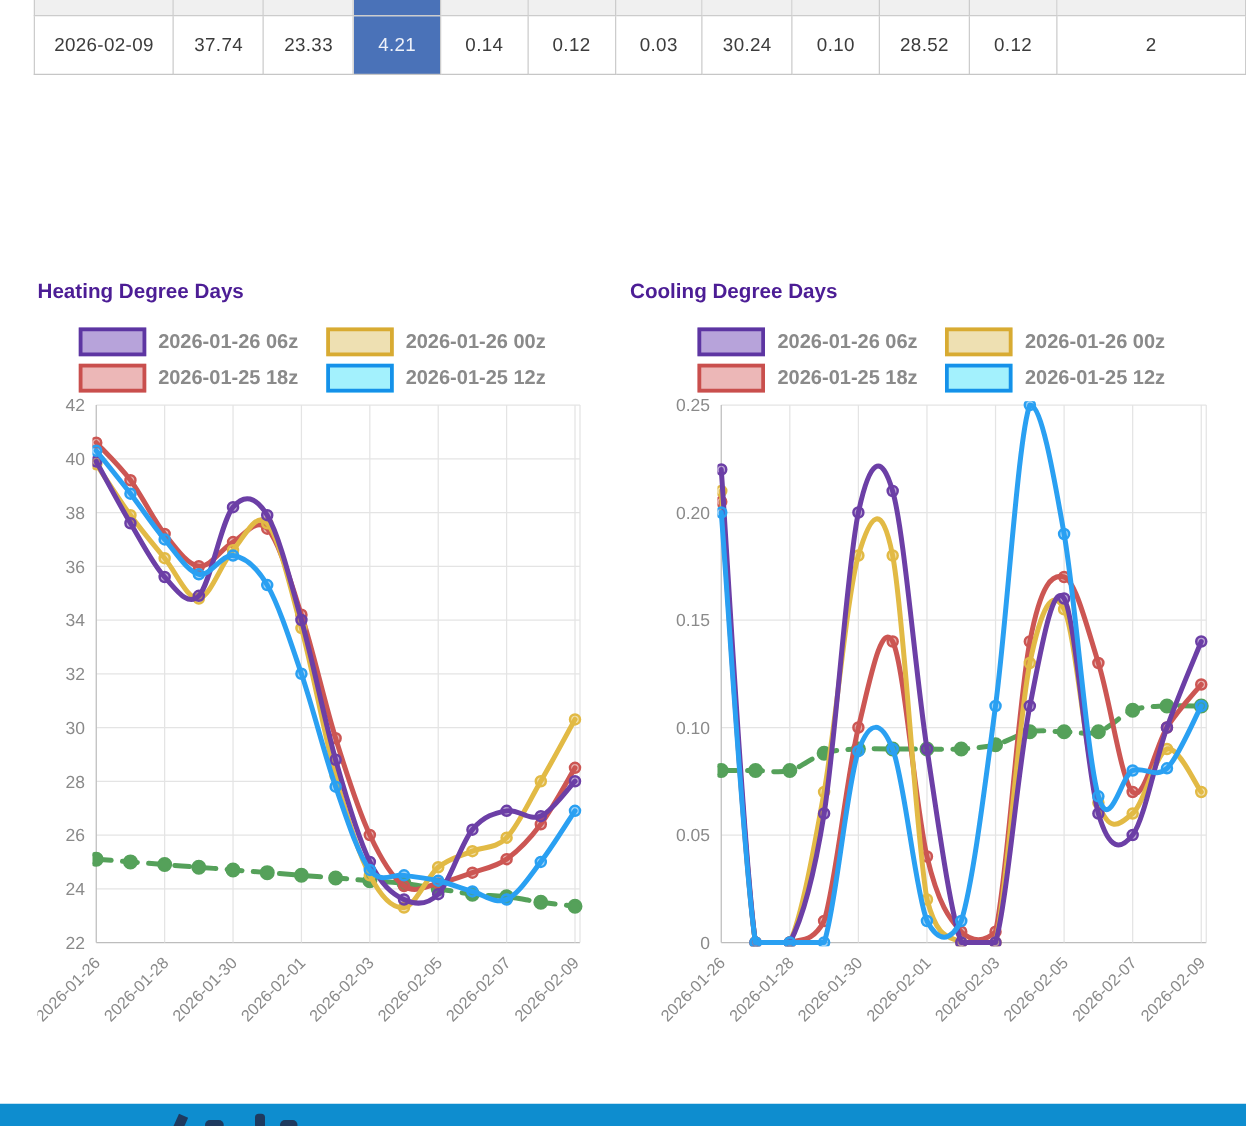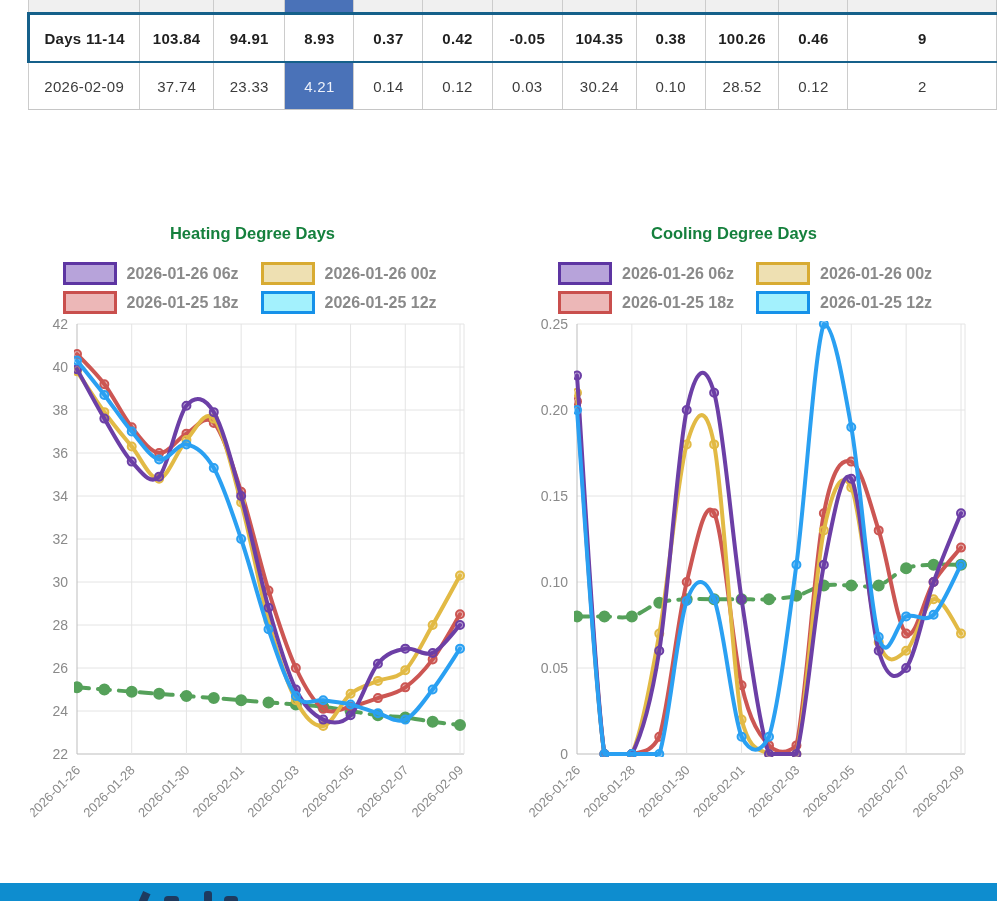--- a/index.html
+++ b/index.html
@@ -19,21 +19,21 @@
   tr.row1 td{border-top:3px solid #15608a;border-bottom:2px solid #15608a;background:#ffffff;}
   tr.row2 td{border-bottom:3px solid #15608a;background:#f0f0f0;}
   tr.row1 td:first-child, tr.row2 td:first-child{border-left:3px solid #15608a;}
   tr.row3 td{font-weight:400;color:#3c3c3c;background:#ffffff;border-bottom:1px solid #c6c6c6;}
   td.blue-cell{background:#4a72b8 !important;color:#ffffff;}
   tr.row1 td.col4{background:#ffffff !important;color:#1f1f1f;}
   tr.row3 td.blue-cell{color:#edf1fa;font-weight:400;}
   td.clip-col{text-align:left;padding-left:5px;}
   
   .chart-title{
-    position:absolute;text-align:center;font-size:16.5px;font-weight:700;color:#15803d;
+    position:absolute;font-size:16.5px;font-weight:700;color:#4c1d95;
   }
   .legend{
     position:absolute;display:flex;flex-wrap:wrap;justify-content:center;
     column-gap:16px;row-gap:6px;
   }
   .legend-item{display:flex;align-items:center;width:182px;cursor:pointer;font-weight:bold;}
   .legend-swatch{width:48px;height:17px;border-width:3px;border-style:solid;margin-right:10px;flex:0 0 auto;}
   .legend-label{font-size:16px;color:#8a8a8a;white-space:nowrap;}
   svg.chart{position:absolute;}
   
@@ -66,34 +66,20 @@
           <td></td>
           <td class="col4 blue-cell"></td>
           <td></td>
           <td></td>
           <td></td>
           <td></td>
           <td></td>
           <td></td>
           <td></td>
           <td class="clip-col"></td>
-        </tr>
-        <tr class="row1">
-          <td>Days 11-14</td>
-          <td>103.84</td>
-          <td>94.91</td>
-          <td class="col4">8.93</td>
-          <td>0.37</td>
-          <td>0.42</td>
-          <td>-0.05</td>
-          <td>104.35</td>
-          <td>0.38</td>
-          <td>100.26</td>
-          <td>0.46</td>
-          <td class="clip-col">9</td>
         </tr>
         <tr class="row3">
           <td>2026-02-09</td>
           <td>37.74</td>
           <td>23.33</td>
           <td class="col4 blue-cell">4.21</td>
           <td>0.14</td>
           <td>0.12</td>
           <td>0.03</td>
           <td>30.24</td>

